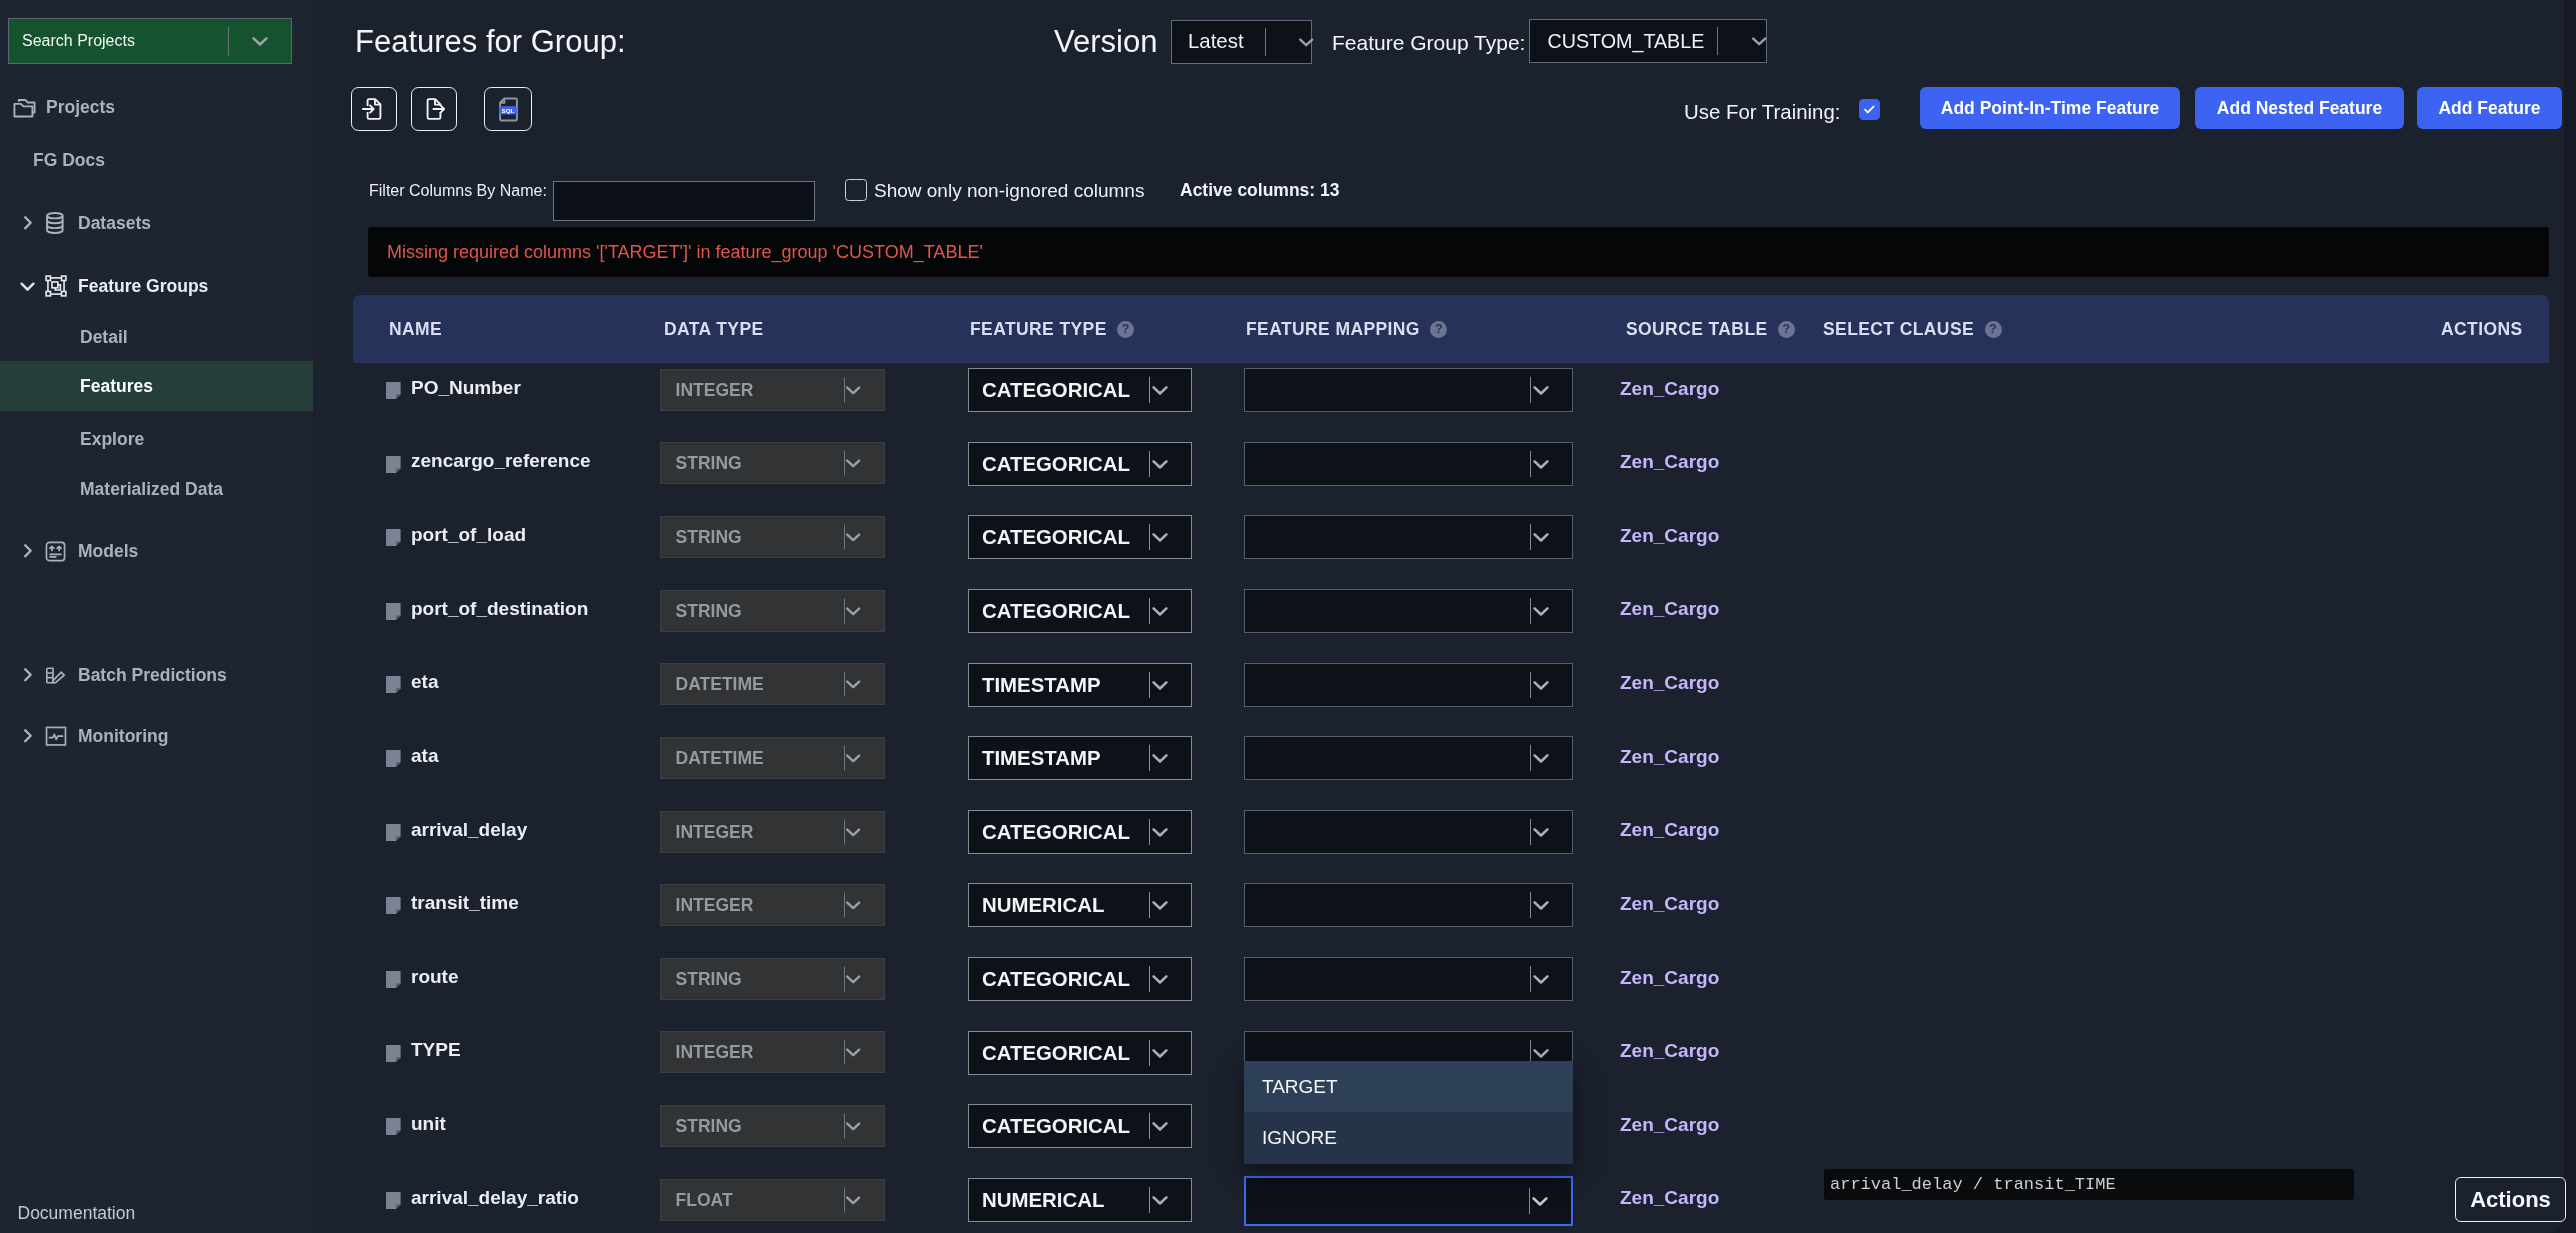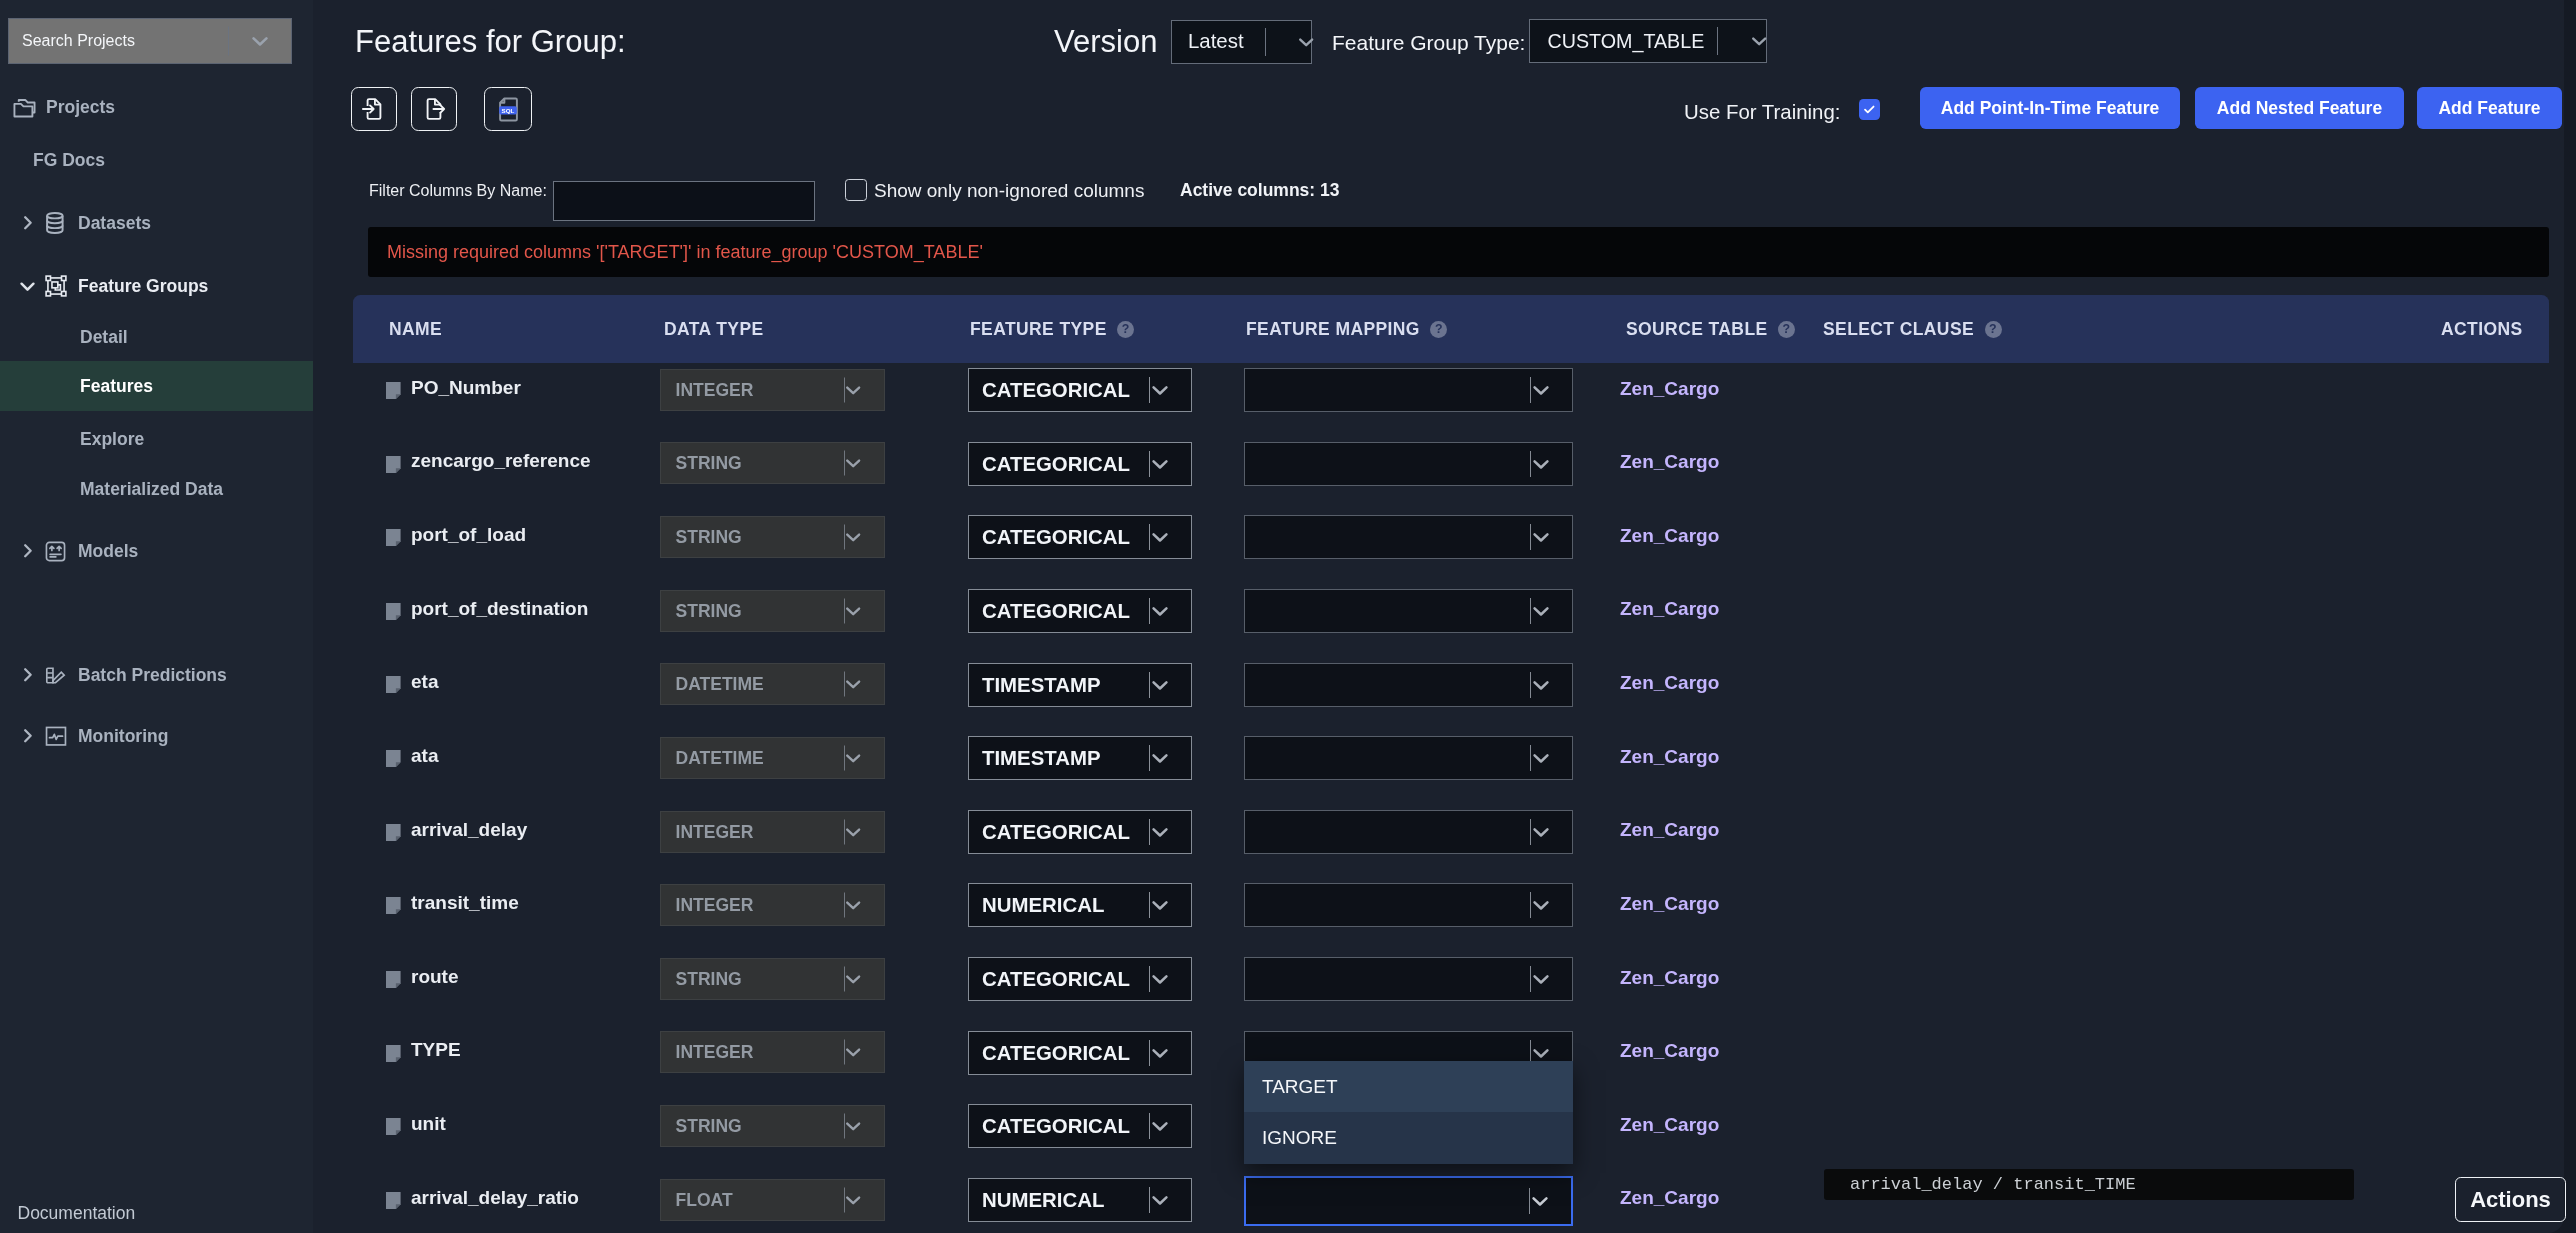--- a/index.html
+++ b/index.html
@@ -28,21 +28,21 @@
 .msel .dv { position:absolute; right:41px; width:1.5px; height:26px; background:#848a93; top:50%; transform:translateY(-50%); }
 .msel .chev { position:absolute; right:10.2px; top:50%; transform:translateY(-50%); }
 .src { position:absolute; left:1620px; font-size:19px; font-weight:bold; color:#c4b5fd; }
 .nicon { position:absolute; left:386px; width:14.6px; height:17px; }
 .hdrcell { position:absolute; top:0; height:68px; display:flex; align-items:center; color:#d9def0; font-size:17.5px; font-weight:bold; letter-spacing:0.4px; white-space:nowrap; }
 </style></head><body>
 <div id="page">
 <div id="main"></div>
 <div id="sidebar">
 
-<div class="abs" style="left:8px;top:17.5px;width:284px;height:46px;background:#737373;border:1.5px solid #5c6472;display:flex;align-items:center;">
+<div class="abs" style="left:8px;top:17.5px;width:284px;height:46px;background:#14532d;border:1.5px solid #5c6472;display:flex;align-items:center;">
 <span style="color:#f4f6f9;font-size:16px;padding-left:13px;">Search Projects</span>
 <div class="abs" style="right:62px;width:1.5px;height:29px;background:#6b7380;top:50%;transform:translateY(-50%);"></div>
 <div class="abs" style="right:20.4px;top:50%;transform:translateY(-50%);height:22px;"><svg class="chev" width="22" height="22" viewBox="0 0 24 24">
             <path d="M5 9.2l7 6.6 7-6.6" stroke="#9aa2ad" stroke-width="2.8" fill="none" stroke-linecap="round" stroke-linejoin="round"></path>
           </svg></div>
 </div>
 <div class="srow" style="top:85px;height:44px;">
         <span class="abs" style="left:11.7px;display:flex;">
           <svg width="25" height="23" viewBox="0 0 34 32" fill="none" stroke="#a9b2bf" stroke-width="2.6" stroke-linejoin="round">
             <path d="M9 8V5.5h9l3.5 3.5H31v14h-3"></path>
@@ -605,16 +605,16 @@
 <div class="src" style="top:1187px;">Zen_Cargo</div>
 <div class="abs" style="left:1244px;top:1061px;width:329px;z-index:5;box-shadow:0 8.7px 22px rgba(0,0,0,0.5);">
 <div style="height:51px;background:#2e4057;display:flex;align-items:center;">
         <span style="color:#f4f6f9;font-size:19px;padding-left:18px;">TARGET</span>
       </div>
 <div style="height:52px;background:#263449;display:flex;align-items:center;">
         <span style="color:#f4f6f9;font-size:19px;padding-left:18px;">IGNORE</span>
       </div>
 </div>
 <div class="abs" style="left:1824px;top:1169px;width:530px;height:31px;background:#0a0b0c;border-radius:2.9px;display:flex;align-items:center;z-index:6;">
-<span style="font-family:'Liberation Mono',monospace;font-size:17px;color:#ccd0d5;padding-left:26px;">arrival_delay / transit_TIME</span>
+<span style="font-family:'Liberation Mono',monospace;font-size:17px;color:#ccd0d5;padding-left:6px;">arrival_delay / transit_TIME</span>
     </div>
 <div class="abs" style="left:2455px;top:1177px;width:111px;height:45px;border:1.8px solid #eef1f5;border-radius:5.8px;display:flex;align-items:center;justify-content:center;color:#f5f7fa;font-size:22px;font-weight:bold;">Actions</div>
 </div>
 
 </body></html>

